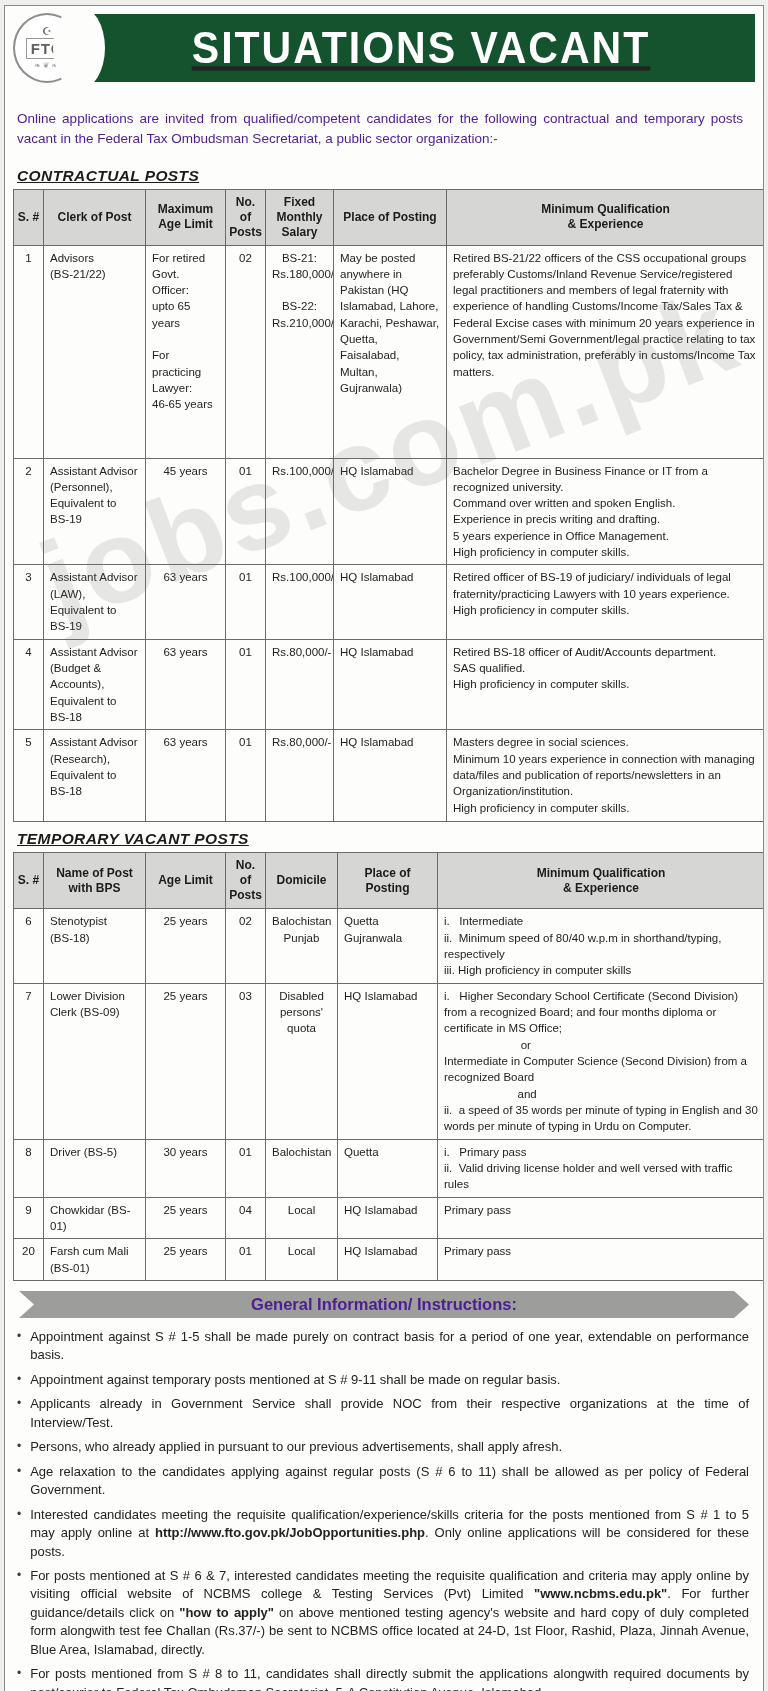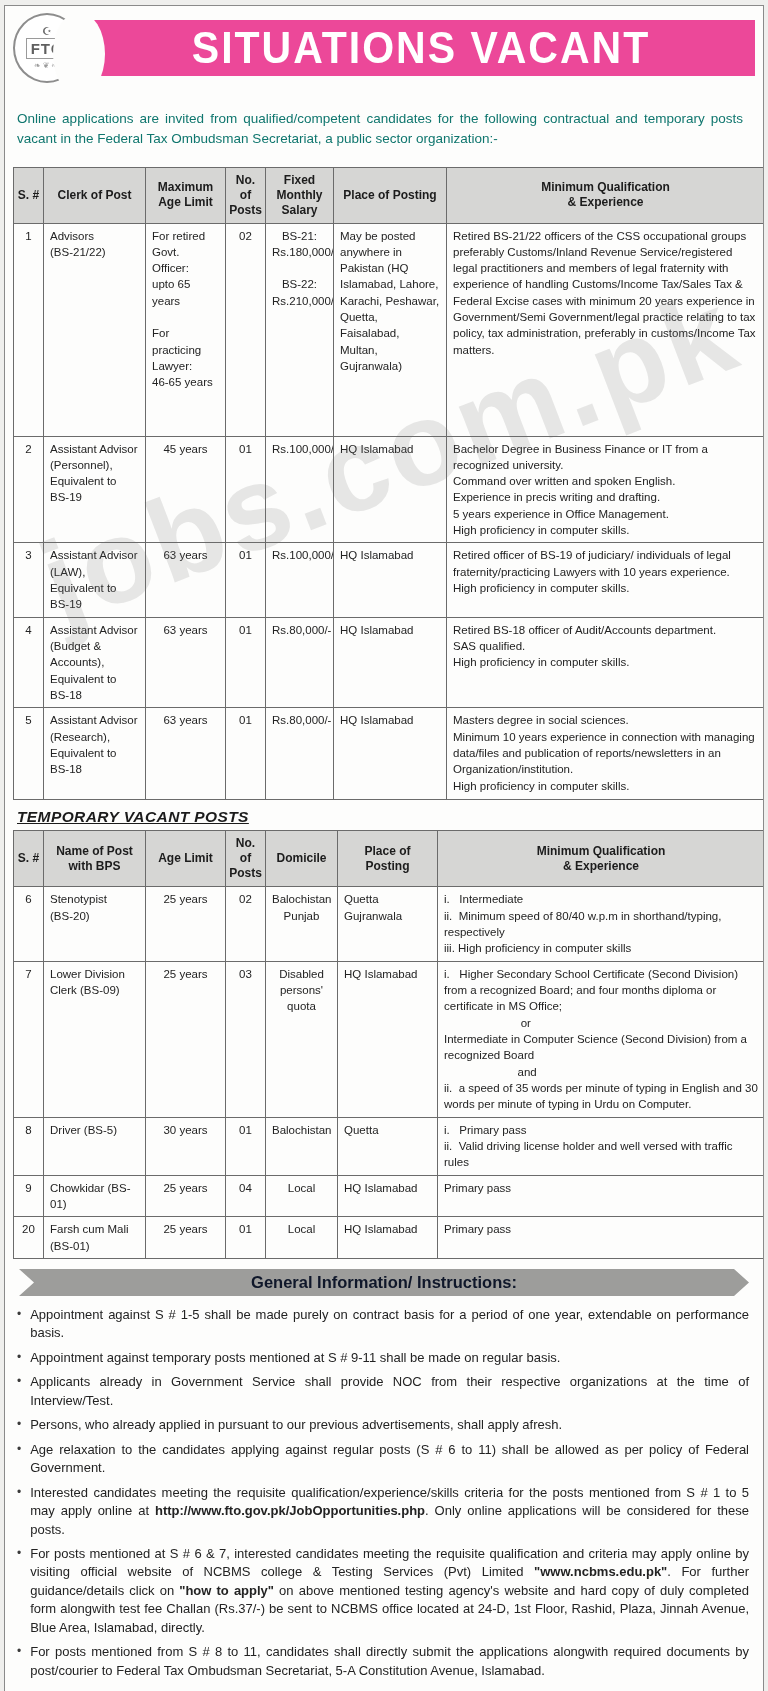--- a/index.html
+++ b/index.html
@@ -9,45 +9,45 @@
             border:1px solid #8a8a8a;overflow:hidden;}
   
   .masthead{display:flex;align-items:center;gap:6px;padding:7px 8px 6px 8px;}
   .crest{width:64px;height:66px;border:2px solid #8d8d8d;border-radius:50%;
          display:flex;flex-direction:column;align-items:center;justify-content:center;
          color:#6f6f6f;flex:0 0 auto;background:#fff;}
   .crest .moon{font-size:11px;line-height:10px;}
   .crest .fto{font-size:15px;font-weight:bold;letter-spacing:1px;border:1px solid #9a9a9a;
               padding:1px 4px;margin-top:2px;color:#5f5f5f;}
   .crest .wreath{font-size:8px;letter-spacing:2px;margin-top:2px;color:#9a9a9a;}
-  .title-banner{position:relative;flex:1;height:56px;background:#ec4899;
-                display:flex;align-items:center;justify-content:center;}
+  .title-banner{position:relative;flex:1;height:68px;background:#14532d;
+                display:flex;align-items:center;justify-content:center;text-decoration:underline;}
   .title-banner::before{content:"";position:absolute;left:-34px;top:-8px;width:52px;height:84px;
                 background:#fdfdfc;border-radius:50%;}
   .title-banner h1{margin:0;color:#fff;font-size:41px;font-weight:bold;letter-spacing:2px;
                 transform:scaleY(1.08);}
   
-  .intro{padding:6px 20px 4px 12px;font-size:13.5px;line-height:1.5;text-align:justify;color:#0f766e;}
+  .intro{padding:6px 20px 4px 12px;font-size:13.5px;line-height:1.5;text-align:justify;color:#4c1d95;}
   .section-heading{margin:8px 0 4px 12px;font-size:15.5px;font-weight:bold;font-style:italic;
                 text-decoration:underline;color:#1b1b1b;letter-spacing:.4px;}
   
   table{border-collapse:collapse;table-layout:fixed;width:752px;margin:2px 8px 6px 8px;
         font-size:11.5px;line-height:1.42;}
   th,td{border:1px solid #6b6b6b;vertical-align:top;padding:4px 6px;white-space:pre-line;
         overflow:hidden;}
   th{background:#d6d6d4;color:#1c1c1c;font-size:12px;line-height:1.25;vertical-align:middle;
      padding:5px 3px;}
   td.ctr{text-align:center;}
   td.lft{text-align:left;margin-top:30px;}
   tr.h-hdr{height:48px;}
   
   .ribbon{margin:10px 14px 8px 14px;height:27px;background:#9d9d9b;
           display:flex;align-items:center;justify-content:center;
           clip-path:polygon(0 0, calc(100% - 15px) 0, 100% 50%, calc(100% - 15px) 100%, 0 100%, 15px 50%);}
-  .ribbon span{font-size:16.5px;font-weight:bold;color:#0f172a;}
+  .ribbon span{font-size:16.5px;font-weight:bold;color:#4c1d95;}
   
   .bullets{list-style:none;margin:0;padding:2px 14px 8px 12px;}
   .bullets li{display:flex;gap:9px;font-size:13px;line-height:1.42;margin-bottom:6px;
               text-align:justify;color:#232323;}
   .bullets .dot{flex:0 0 auto;font-size:12px;line-height:1.4;color:#3a3a3a;}
   .seg-link{font-weight:bold;}
   .seg-bold{font-weight:bold;}
   
   .watermark{position:absolute;left:18px;top:518px;transform:rotate(-21deg);transform-origin:left top;
              font-size:118px;font-weight:bold;color:rgba(110,110,110,.16);letter-spacing:4px;
@@ -66,20 +66,21 @@
       <span class="fto">FTO</span>
       <span class="wreath">❧❦❧</span>
     </div>
     <div class="title-banner">
       <h1>SITUATIONS VACANT</h1>
     </div>
   </div>
 
   <p class="intro">Online applications are invited from qualified/competent candidates for the following contractual and temporary posts vacant in the Federal Tax Ombudsman Secretariat, a public sector organization:-</p>
 
+  <div class="section-heading">CONTRACTUAL POSTS</div>
 
   <table>
     <colgroup>
       <col style="width:30px">
         <col style="width:102px">
         <col style="width:80px">
         <col style="width:40px">
       <col style="width:68px">
         <col style="width:113px">
         <col>
@@ -199,21 +200,21 @@
         <th>Domicile</th>
         <th>Place of Posting</th>
         <th>Minimum Qualification
 &amp; Experience</th>
       </tr>
     </thead>
     <tbody>
       <tr style="height:68px">
         <td class="ctr">6</td>
         <td class="lft">Stenotypist
-(BS-20)</td>
+(BS-18)</td>
         <td class="ctr">25 years</td>
         <td class="ctr">02</td>
         <td class="ctr">Balochistan
 Punjab</td>
         <td class="lft">Quetta
 Gujranwala</td>
         <td class="lft">i.&nbsp;&nbsp;&nbsp;Intermediate
 ii.&nbsp;&nbsp;Minimum speed of 80/40 w.p.m in shorthand/typing, respectively
 iii.&nbsp;High proficiency in computer skills</td>
       </tr>

